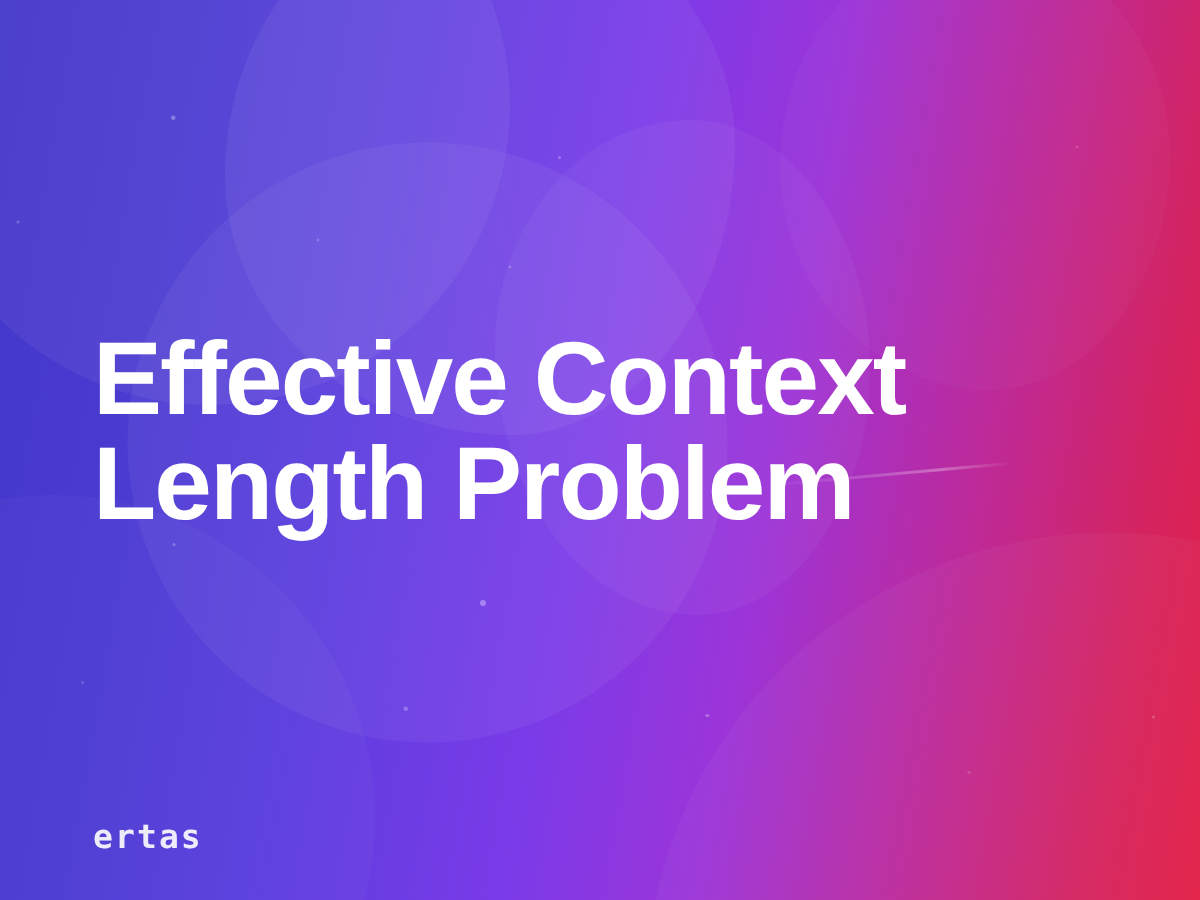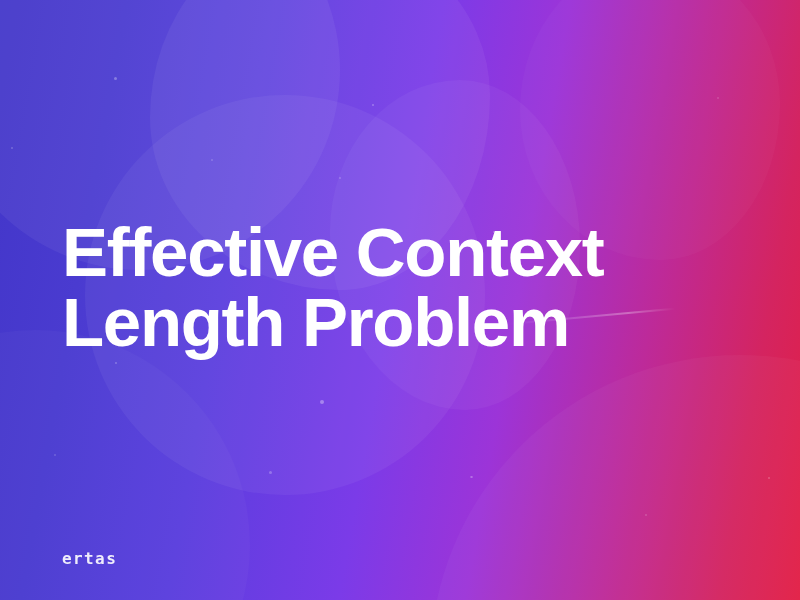--- a/index.html
+++ b/index.html
@@ -137,21 +137,21 @@
   #headline .line { display: block; white-space: nowrap; }
 
   
   #footer-wordmark {
     position: absolute;
     left: 62px;
     top: 544px;
     margin: 0;
     color: rgba(255,255,255,0.90);
     font-family: "DejaVu Sans Mono", "Liberation Mono", monospace;
-    font-size: 16px;
+    font-size: 22px;
     line-height: 30px;
     font-weight: 700;
     letter-spacing: 1.4px;
   }
 </style>
 </head>
 <body>
 
 <div id="slide">
 

